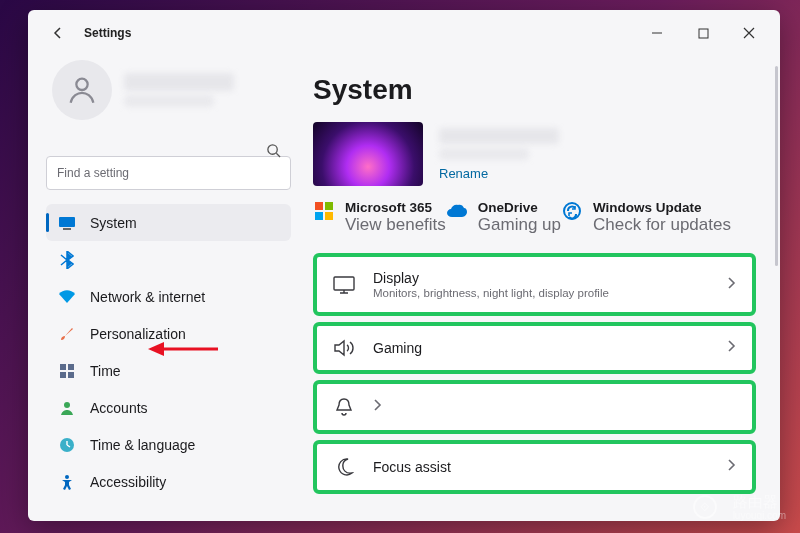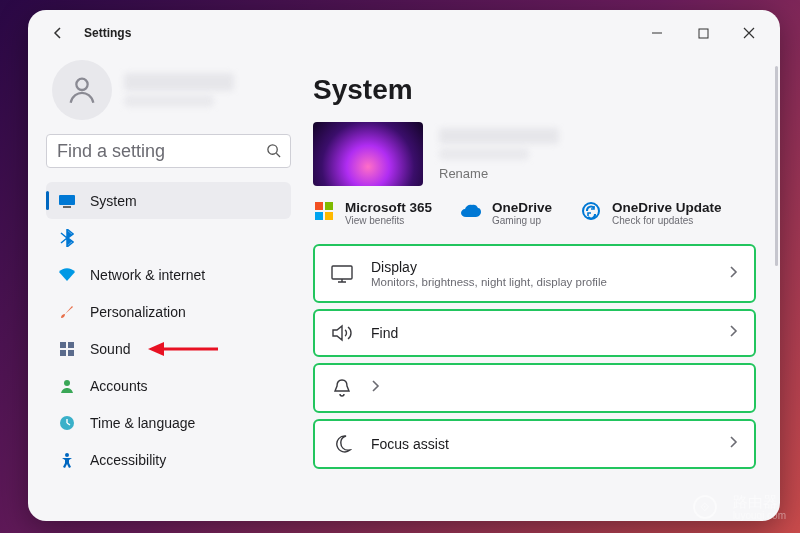--- a/index.html
+++ b/index.html
@@ -5,21 +5,21 @@
   * { box-sizing: border-box; margin: 0; padding: 0; }
   body {
     width: 800px; height: 533px;
     font-family: "Segoe UI", Tahoma, sans-serif;
     background: linear-gradient(135deg, #2a0845 0%, #6b1d5c 50%, #c94b4b 100%);
     overflow: hidden; position: relative;
     display:flex; align-items:center; justify-content:center;
   }
   .window {
     position:absolute; left:28px; top:10px; right:20px; bottom:12px;
-    background:#f6f6f8; border-radius:18px;
+    background:#f6f6f8; border-radius:6px;
     box-shadow:0 8px 30px rgba(0,0,0,.35);
     display:flex; flex-direction:column; overflow:hidden;
   }
   .titlebar {
     height:46px; display:flex; align-items:center; padding:0 8px 0 12px;
   }
   .back-btn {
     width:36px; height:36px; display:flex; align-items:center; justify-content:center;
     border-radius:4px; cursor:pointer; color:#333;
   }
@@ -33,21 +33,21 @@
     width:60px; height:60px; border-radius:50%; background:#e8e8ec;
     display:flex; align-items:center; justify-content:center; color:#8a8a93;
   }
   .user-info { flex:1; }
   .blur-box { background:#e6e6ea; border-radius:4px; filter:blur(3px); }
   .user-name-blur { width:110px; height:18px; margin-bottom:4px; }
   .user-mail-blur { width:90px; height:12px; opacity:.8; }
   .search-wrap { position:relative; margin-bottom:14px; }
   .search-input {
     width:100%; height:34px; border:1px solid #cfcfd6; border-radius:4px;
-    padding:0 34px 0 10px; font-size:18px; color:#333; background:#fff;
+    padding:0 34px 0 10px; font-size:12px; color:#333; background:#fff;margin-top:22px;
   }
   .search-input::placeholder{ color:#6b6b72; }
   .search-icon { position:absolute; right:10px; top:9px; color:#555; }
   .nav { display:flex; flex-direction:column; gap:0; }
   .nav-item {
     height:37px; display:flex; align-items:center; gap:14px;
     padding:0 12px; border-radius:6px; cursor:pointer;
     font-size:14px; color:#1b1b1e;
   }
   .nav-item.selected { background:#ebebef; position:relative; }
@@ -59,30 +59,30 @@
   .main { flex:1; padding:18px 24px 0 10px; overflow-y:auto; position:relative; }
   .page-title { font-size:28px; font-weight:600; margin-bottom:16px; color:#1b1b1e; }
   .device-row { display:flex; align-items:center; gap:16px; margin-bottom:14px; }
   .device-thumb {
     width:110px; height:64px; border-radius:4px; overflow:hidden;
     background:radial-gradient(circle at 50% 70%, #ff6ec7 0%, #b02df2 30%, #3b0e6b 65%, #120326 100%);
   }
   .device-info { display:flex; flex-direction:column; gap:2px; }
   .dev-name-blur { width:120px; height:16px; }
   .dev-model-blur { width:90px; height:12px; margin-top:2px; opacity:.8; }
-  .rename-link { color:#737373; font-size:13px; margin-top:4px; cursor:pointer; }
-  .status-row { display:flex; gap:28px; margin-bottom:18px; }
+  .rename-link { color:#0369a1; font-size:13px; margin-top:4px; cursor:pointer; }
+  .status-row { display:flex; margin-bottom:18px; }
   .status-item { display:flex; align-items:flex-start; gap:10px; cursor:pointer; }
   .status-ico { width:22px; height:22px; display:flex; align-items:center; justify-content:center; }
   .status-text { display:flex; flex-direction:column; }
   .status-title { font-size:13.5px; font-weight:600; color:#1b1b1e; }
-  .status-sub { font-size:10px; color:#6b6b72; }
+  .status-sub { font-size:17px; color:#6b6b72; }
   .cards { display:flex; flex-direction:column; gap:6px; }
   .card {
-    background:#fff; border:2px solid #22c55e; border-radius:6px;
+    background:#fff; border:4px solid #22c55e; border-radius:6px;
     padding:13px 16px; display:flex; align-items:center; gap:18px;
     cursor:pointer;
   }
   .card-ico { width:22px; display:flex; align-items:center; justify-content:center; color:#3a3a3f; }
   .card-text { flex:1; }
   .card-title { font-size:14px; color:#1b1b1e; }
   .card-sub { font-size:11.5px; color:#6b6b72; margin-top:1px; }
   .chev { color:#6b6b72; }
   .scrollbar { position:absolute; right:2px; top:10px; width:3px; height:200px; background:#c6c6ce; border-radius:2px; }
   .arrow-annot { position:absolute; left:120px; top:329px; pointer-events:none; }
@@ -184,21 +184,21 @@
         </div>
         <div class="nav-item">
           <span class="nav-ico">
               <svg width="16" height="16" viewBox="0 0 16 16" fill="#5b6b8c">
                 <rect x="1" y="1" width="6" height="6"></rect>
                 <rect x="9" y="1" width="6" height="6"></rect>
                 <rect x="1" y="9" width="6" height="6"></rect>
                 <rect x="9" y="9" width="6" height="6"></rect>
               </svg>
             </span>
-          <span>Sound</span>
+          <span>Time</span>
         </div>
         <div class="nav-item">
           <span class="nav-ico">
               <svg width="16" height="16" viewBox="0 0 16 16" fill="#3aa757">
                 <circle cx="8" cy="5" r="3"></circle>
                 <path d="M2 15c1-4 4-5 6-5s5 1 6 5z"></path>
               </svg>
             </span>
           <span>Accounts</span>
         </div>
@@ -263,21 +263,21 @@
         </div>
         <div class="status-item">
           <span class="status-ico">
               <svg width="20" height="20" viewBox="0 0 20 20" fill="none" stroke="#0078d4" stroke-width="2">
                 <circle cx="10" cy="10" r="8"></circle>
                 <path d="M6 10a4 4 0 0 1 7-3m1 6a4 4 0 0 1-7 3"></path>
                 <path d="M13 5v3h-3m-3 7v-3h3" stroke-width="1.6"></path>
               </svg>
             </span>
           <div class="status-text">
-            <span class="status-title">OneDrive Update</span>
+            <span class="status-title">Windows Update</span>
             <span class="status-sub">Check for updates</span>
           </div>
         </div>
       </div>
 
       <div class="cards">
         <div class="card">
           <span class="card-ico">
               <svg width="22" height="18" viewBox="0 0 22 18" fill="none" stroke="currentColor" stroke-width="1.4">
                 <rect x="1" y="1" width="20" height="13" rx="1"></rect>
@@ -292,21 +292,21 @@
                 <path d="m2 2 5 5-5 5"></path>
               </svg></span>
         </div>
         <div class="card">
           <span class="card-ico">
               <svg width="22" height="18" viewBox="0 0 22 18" fill="none" stroke="currentColor" stroke-width="1.4">
                 <path d="M2 6v6h4l5 4V2L6 6H2zm12 0c2 1 2 5 0 6m3-9c4 3 4 9 0 12"></path>
               </svg>
             </span>
           <div class="card-text">
-            <div class="card-title">Find</div>
+            <div class="card-title">Gaming</div>
           </div>
           <span class="chev"><svg width="9" height="14" viewBox="0 0 9 14" fill="none" stroke="currentColor" stroke-width="1.6">
                 <path d="m2 2 5 5-5 5"></path>
               </svg></span>
         </div>
         <div class="card">
           <span class="card-ico">
               <svg width="20" height="20" viewBox="0 0 20 20" fill="none" stroke="currentColor" stroke-width="1.4">
                 <path d="M10 2c3 0 5 2 5 6l2 5H3l2-5c0-4 2-6 5-6zm-2 14a2 2 0 0 0 4 0"></path>
               </svg>

